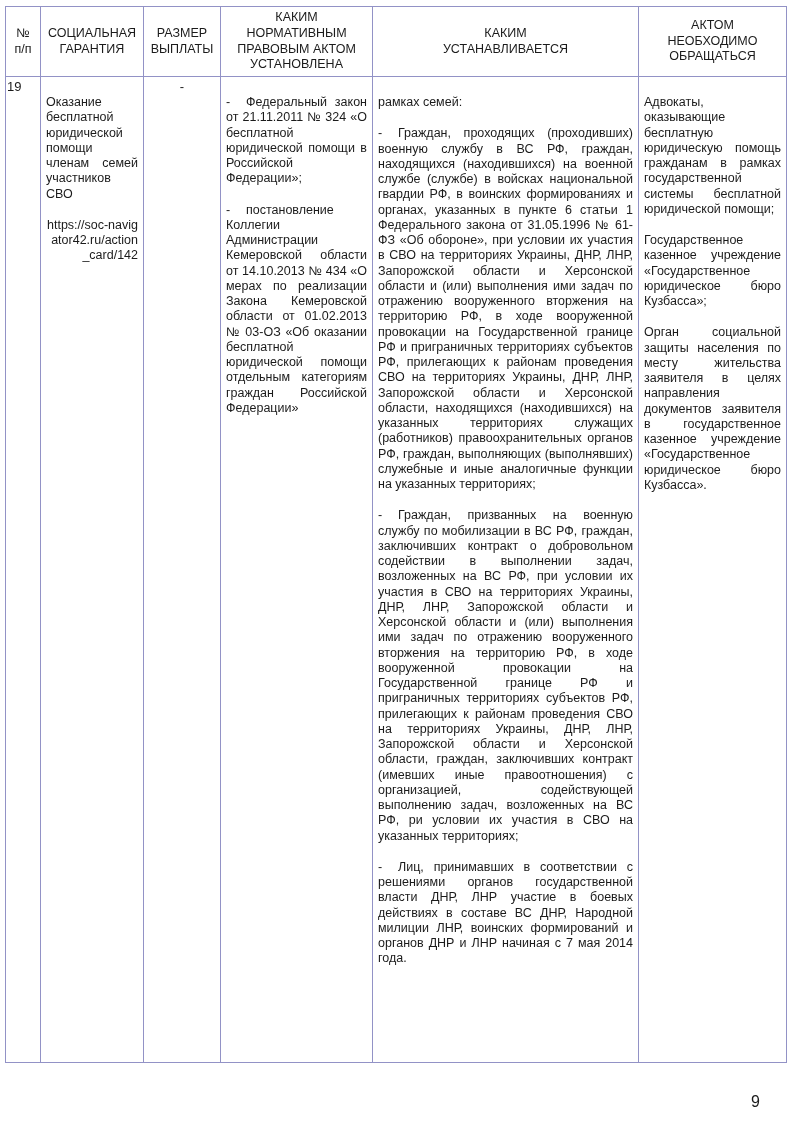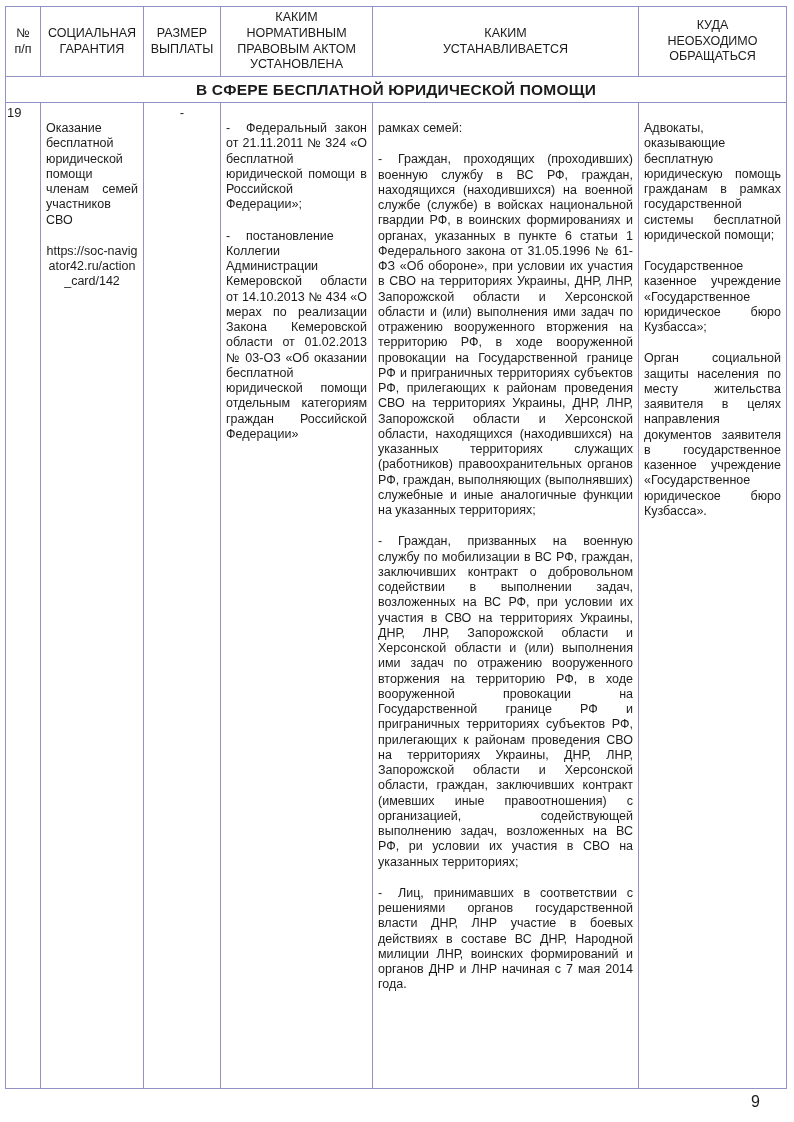--- a/index.html
+++ b/index.html
@@ -56,21 +56,21 @@
   }
   td.amount-cell {
     font-size: 13px;
     text-align: center;
     padding-top: 2px;
   }
   .body-cell p { margin: 16px 0 9px 0; }
   .marker { display: inline-block; width: 20px; }
   .url-para {
     margin-top: 16px !important;
-    text-align: center;
+    text-align: right;
     word-break: break-all;
   }
   .page-number {
     position: absolute;
     top: 1093px;
     right: 34px;
     font-size: 16px;
   }
 </style>
 </head>
@@ -94,29 +94,26 @@
         <th>СОЦИАЛЬНАЯ
 ГАРАНТИЯ</th>
         <th>РАЗМЕР
 ВЫПЛАТЫ</th>
         <th>КАКИМ
 НОРМАТИВНЫМ
 ПРАВОВЫМ АКТОМ
 УСТАНОВЛЕНА</th>
         <th>КАКИМ
 УСТАНАВЛИВАЕТСЯ</th>
-        <th>КУДА
+        <th>АКТОМ
 НЕОБХОДИМО
 ОБРАЩАТЬСЯ</th>
       </tr>
     </thead>
     <tbody>
-      <tr>
-        <td class="section-row" colspan="6">В СФЕРЕ БЕСПЛАТНОЙ ЮРИДИЧЕСКОЙ ПОМОЩИ</td>
-      </tr>
       <tr class="data-row">
 
         <td class="num-cell">19</td>
 
         <td class="body-cell">
           <p>Оказание бесплатной юридической помощи членам семей участников СВО</p>
           <p class="url-para">https://soc-navigator42.ru/action_card/142</p>
         </td>
 
         <td class="amount-cell">-</td>

